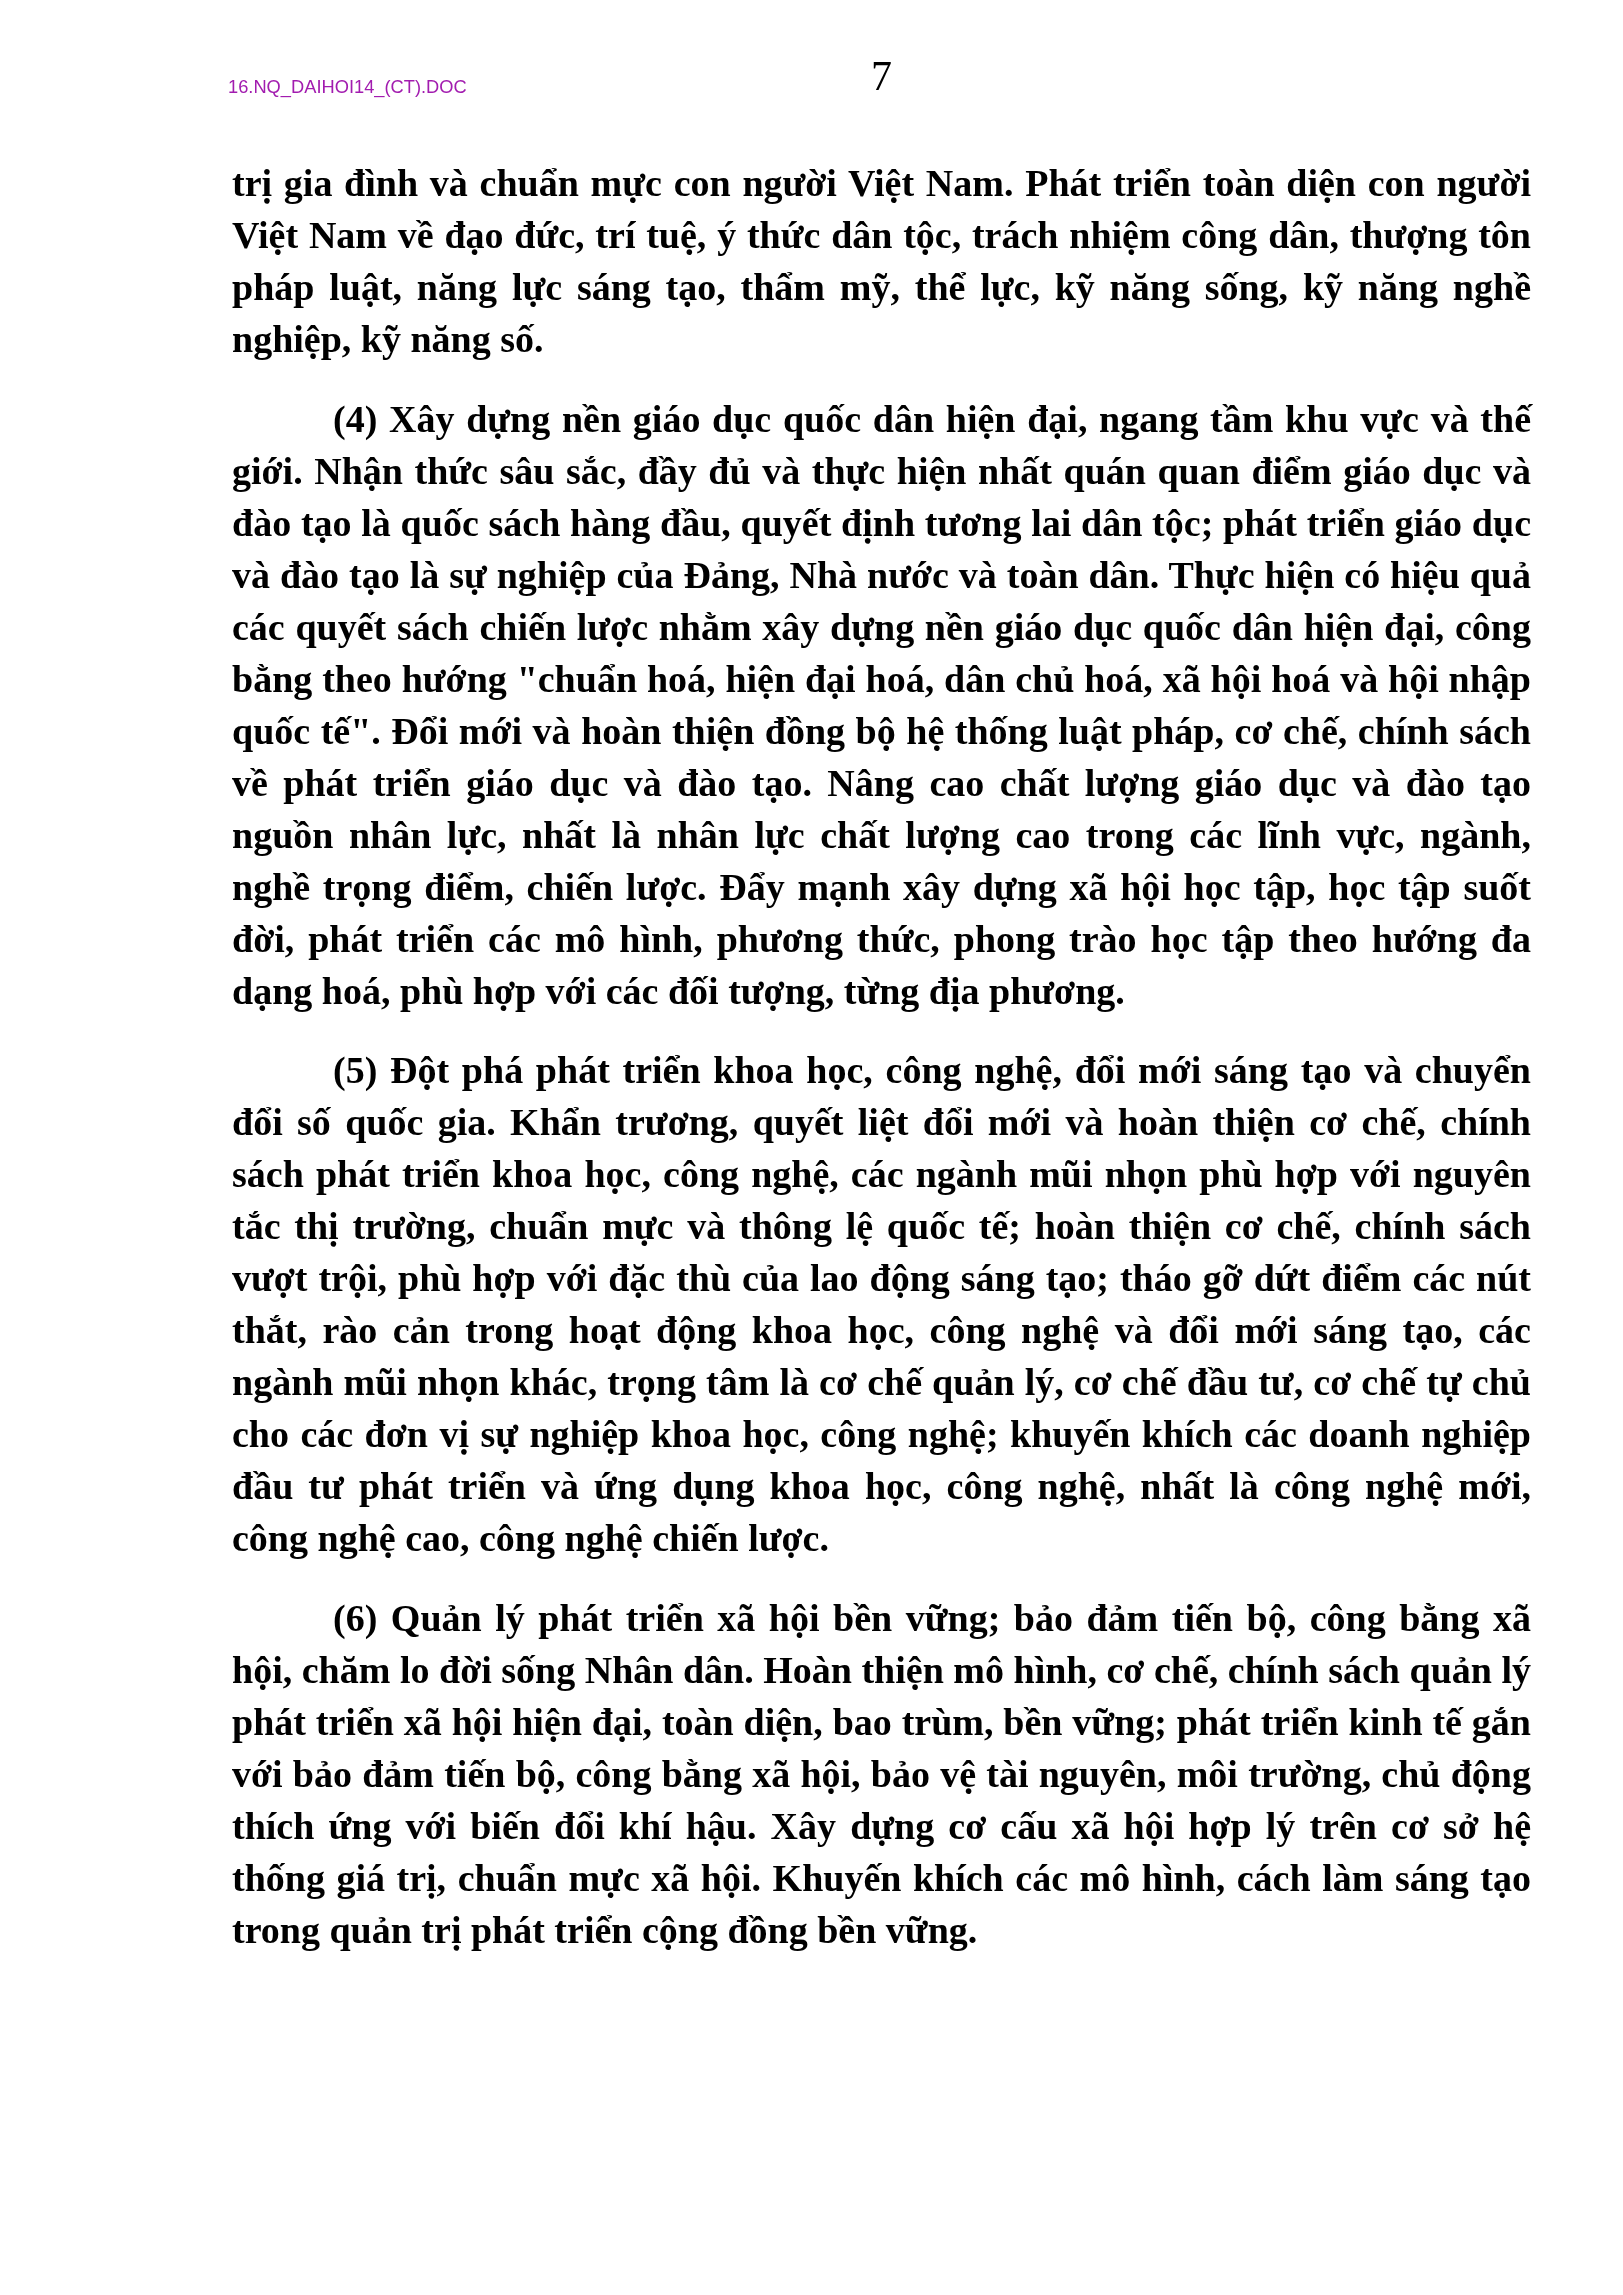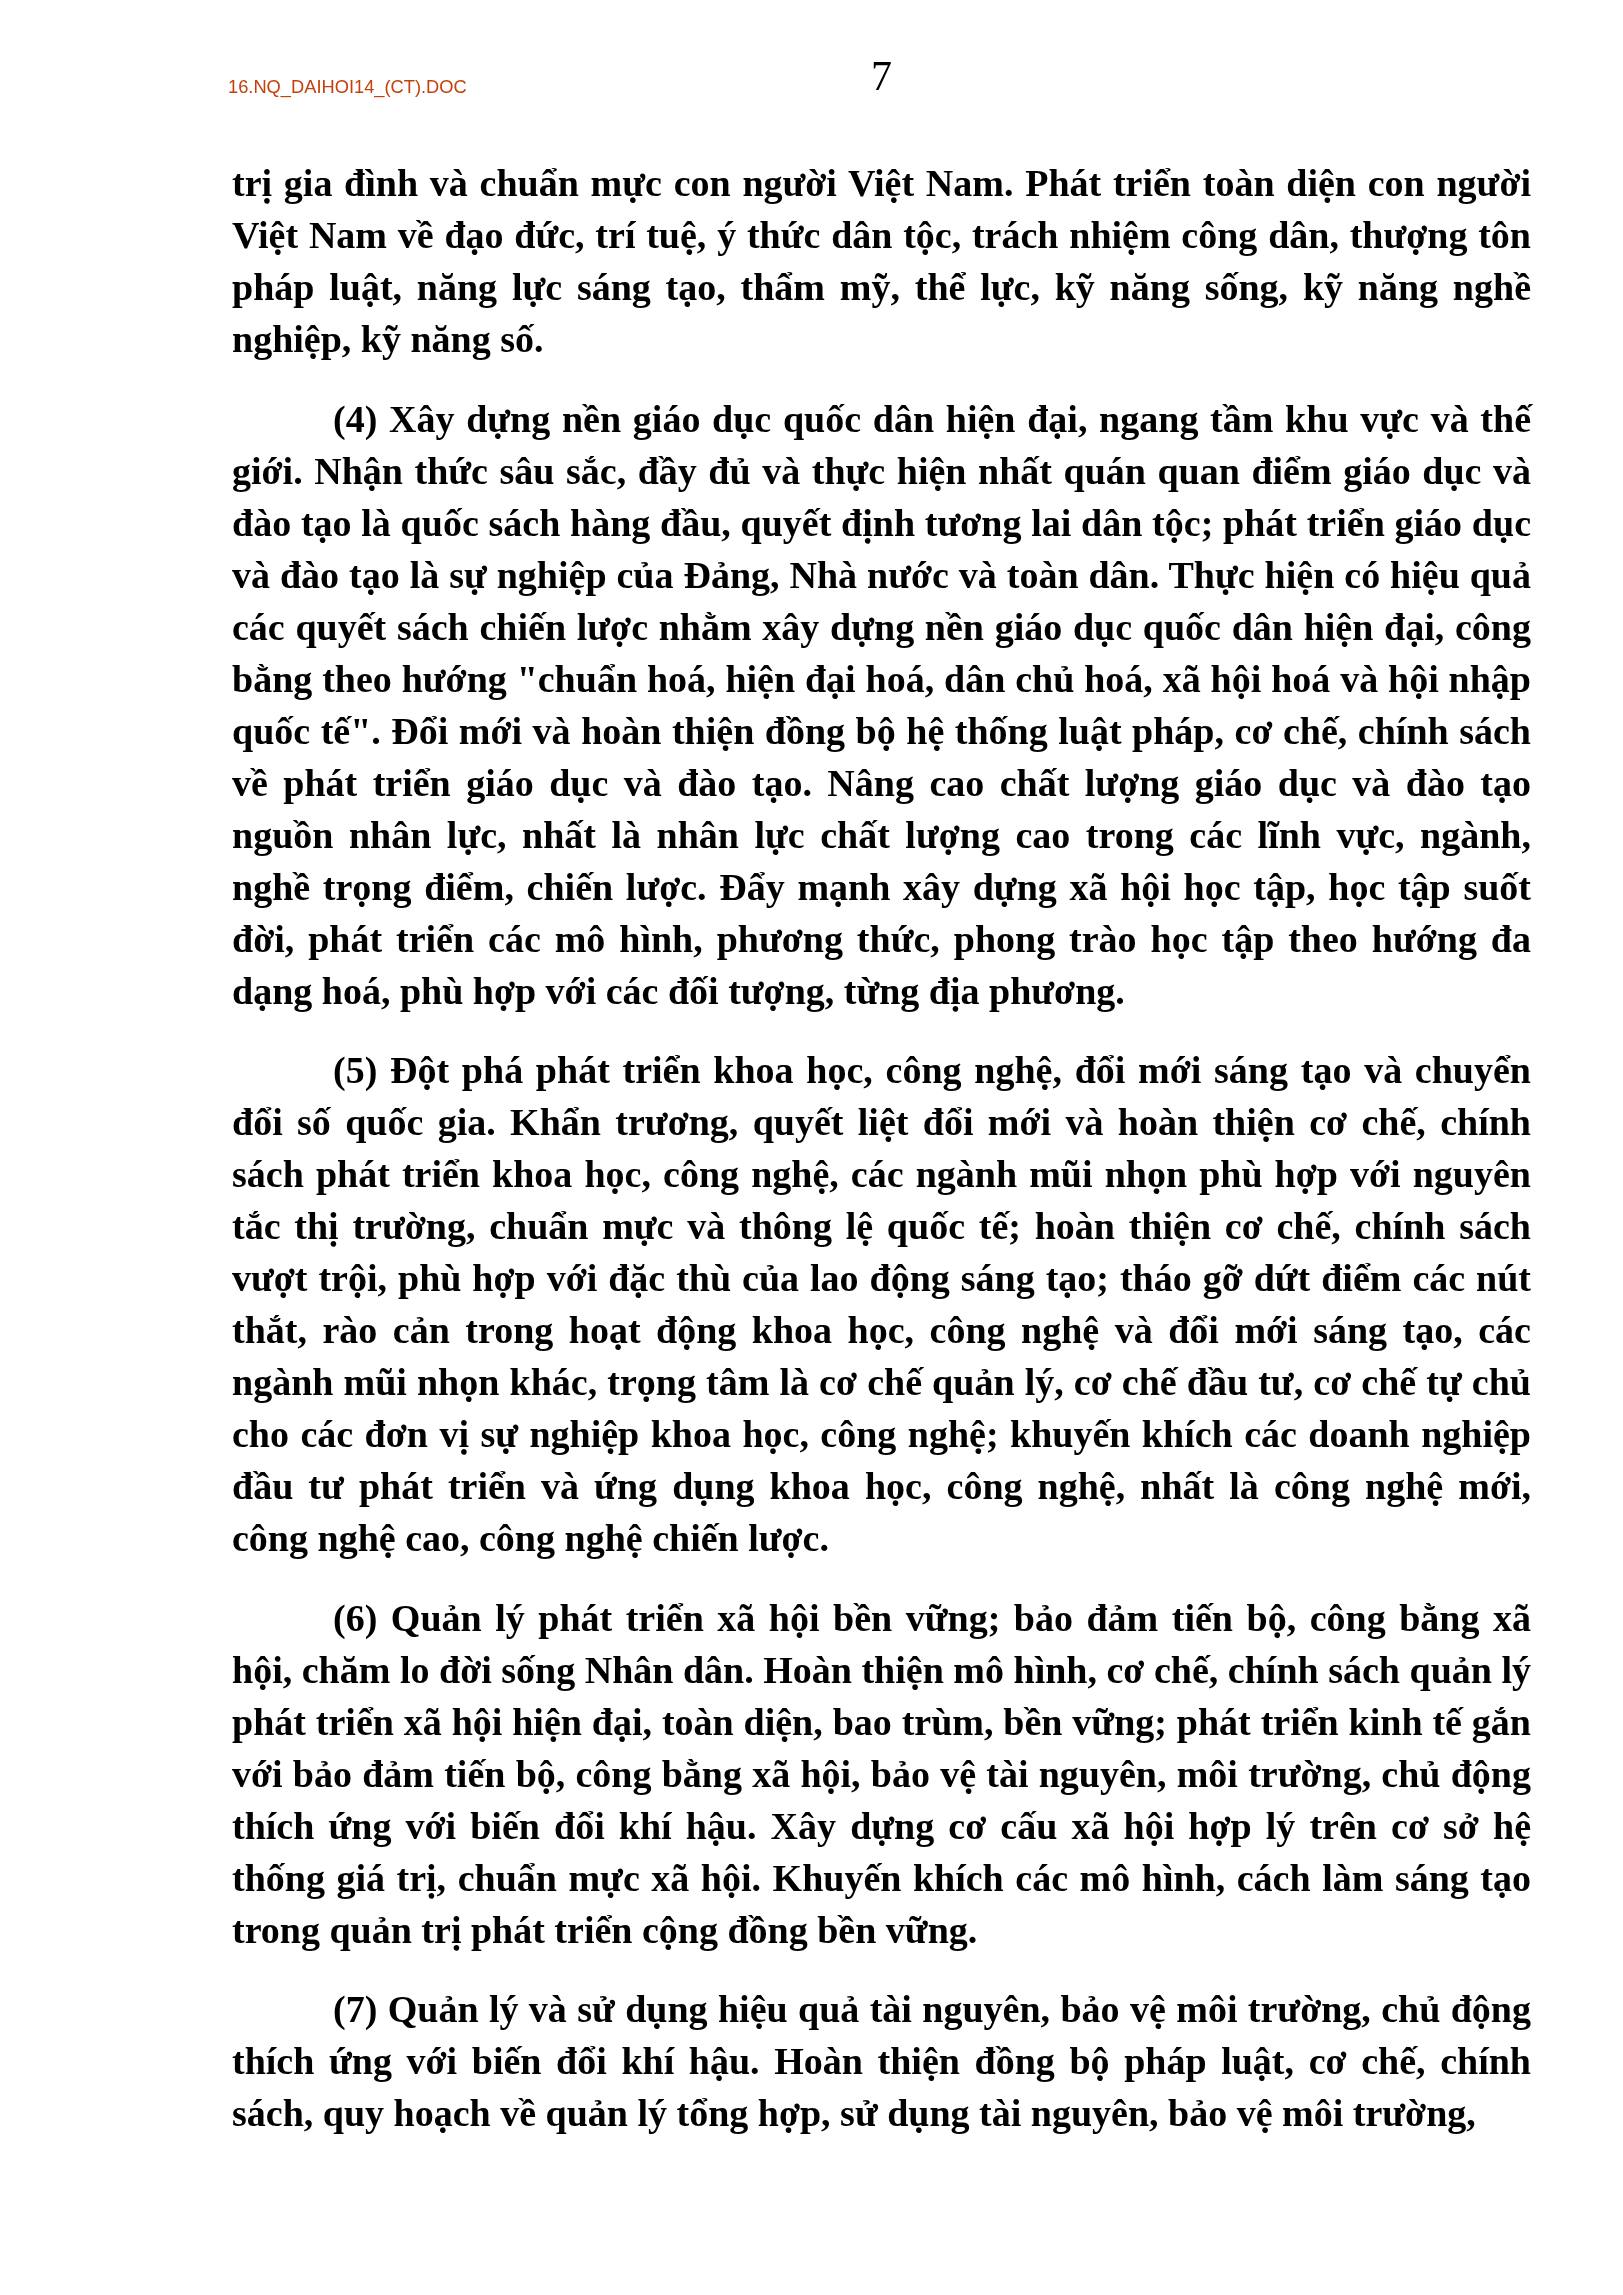--- a/index.html
+++ b/index.html
@@ -16,21 +16,21 @@
     font-family: "Liberation Serif", serif;
     overflow: hidden;
   }
   .doc-header-filename {
     position: absolute;
     left: 228px;
     top: 76px;
     font-family: "Liberation Sans", sans-serif;
     font-size: 18.3px;
     line-height: 22px;
-    color: #c2410c;
+    color: #a21caf;
     white-space: nowrap;
   }
   .page-number {
     position: absolute;
     left: 232px;
     top: 54px;
     width: 1299px;
     text-align: center;
     font-size: 42px;
     line-height: 44px;
@@ -61,17 +61,16 @@
 
   <div class="doc-header-filename">16.NQ_DAIHOI14_(CT).DOC</div>
 
   <div class="page-number">7</div>
 
   <div class="doc-body">
     <p class="para continuation">trị gia đình và chuẩn mực con người Việt Nam. Phát triển toàn diện con người Việt Nam về đạo đức, trí tuệ, ý thức dân tộc, trách nhiệm công dân, thượng tôn pháp luật, năng lực sáng tạo, thẩm mỹ, thể lực, kỹ năng sống, kỹ năng nghề nghiệp, kỹ năng số.</p>
     <p class="para">(4) Xây dựng nền giáo dục quốc dân hiện đại, ngang tầm khu vực và thế giới. Nhận thức sâu sắc, đầy đủ và thực hiện nhất quán quan điểm giáo dục và đào tạo là quốc sách hàng đầu, quyết định tương lai dân tộc; phát triển giáo dục và đào tạo là sự nghiệp của Đảng, Nhà nước và toàn dân. Thực hiện có hiệu quả các quyết sách chiến lược nhằm xây dựng nền giáo dục quốc dân hiện đại, công bằng theo hướng "chuẩn hoá, hiện đại hoá, dân chủ hoá, xã hội hoá và hội nhập quốc tế". Đổi mới và hoàn thiện đồng bộ hệ thống luật pháp, cơ chế, chính sách về phát triển giáo dục và đào tạo. Nâng cao chất lượng giáo dục và đào tạo nguồn nhân lực, nhất là nhân lực chất lượng cao trong các lĩnh vực, ngành, nghề trọng điểm, chiến lược. Đẩy mạnh xây dựng xã hội học tập, học tập suốt đời, phát triển các mô hình, phương thức, phong trào học tập theo hướng đa dạng hoá, phù hợp với các đối tượng, từng địa phương.</p>
     <p class="para">(5) Đột phá phát triển khoa học, công nghệ, đổi mới sáng tạo và chuyển đổi số quốc gia. Khẩn trương, quyết liệt đổi mới và hoàn thiện cơ chế, chính sách phát triển khoa học, công nghệ, các ngành mũi nhọn phù hợp với nguyên tắc thị trường, chuẩn mực và thông lệ quốc tế; hoàn thiện cơ chế, chính sách vượt trội, phù hợp với đặc thù của lao động sáng tạo; tháo gỡ dứt điểm các nút thắt, rào cản trong hoạt động khoa học, công nghệ và đổi mới sáng tạo, các ngành mũi nhọn khác, trọng tâm là cơ chế quản lý, cơ chế đầu tư, cơ chế tự chủ cho các đơn vị sự nghiệp khoa học, công nghệ; khuyến khích các doanh nghiệp đầu tư phát triển và ứng dụng khoa học, công nghệ, nhất là công nghệ mới, công nghệ cao, công nghệ chiến lược.</p>
     <p class="para">(6) Quản lý phát triển xã hội bền vững; bảo đảm tiến bộ, công bằng xã hội, chăm lo đời sống Nhân dân. Hoàn thiện mô hình, cơ chế, chính sách quản lý phát triển xã hội hiện đại, toàn diện, bao trùm, bền vững; phát triển kinh tế gắn với bảo đảm tiến bộ, công bằng xã hội, bảo vệ tài nguyên, môi trường, chủ động thích ứng với biến đổi khí hậu. Xây dựng cơ cấu xã hội hợp lý trên cơ sở hệ thống giá trị, chuẩn mực xã hội. Khuyến khích các mô hình, cách làm sáng tạo trong quản trị phát triển cộng đồng bền vững.</p>
-    <p class="para">(7) Quản lý và sử dụng hiệu quả tài nguyên, bảo vệ môi trường, chủ động thích ứng với biến đổi khí hậu. Hoàn thiện đồng bộ pháp luật, cơ chế, chính sách, quy hoạch về quản lý tổng hợp, sử dụng tài nguyên, bảo vệ môi trường,</p>
   </div>
 
 </div>
 
 
 </body></html>

